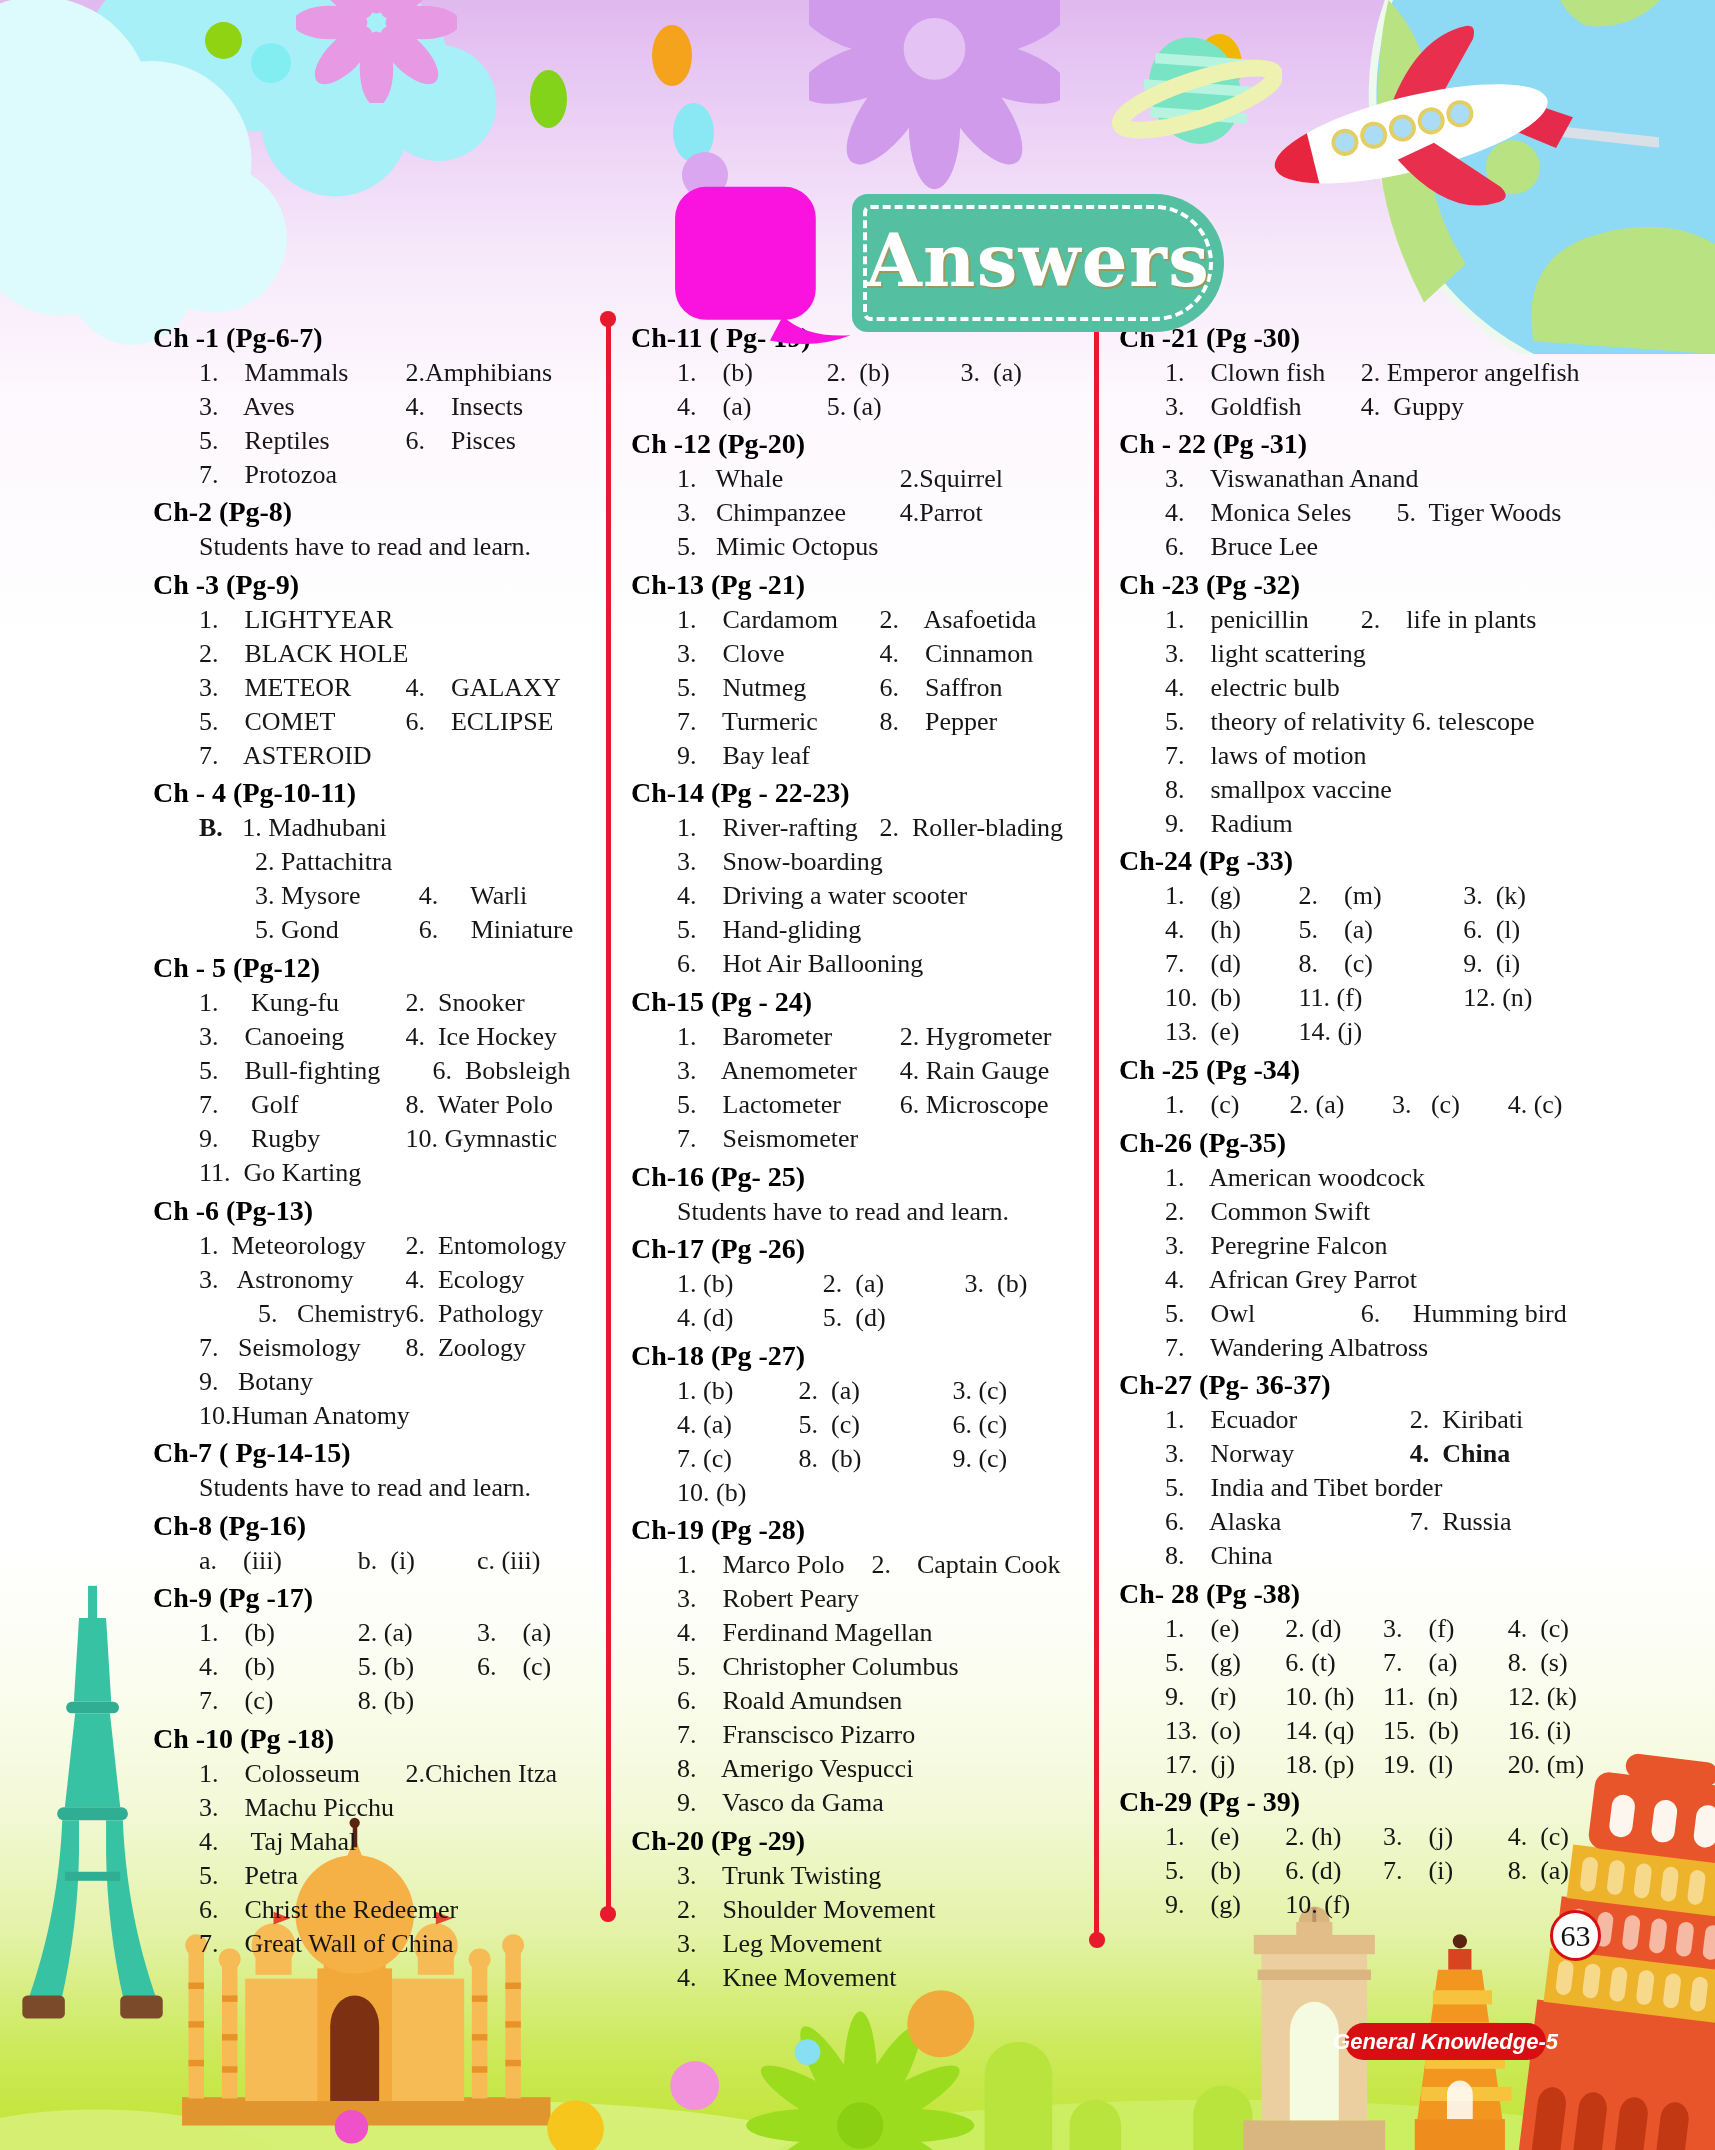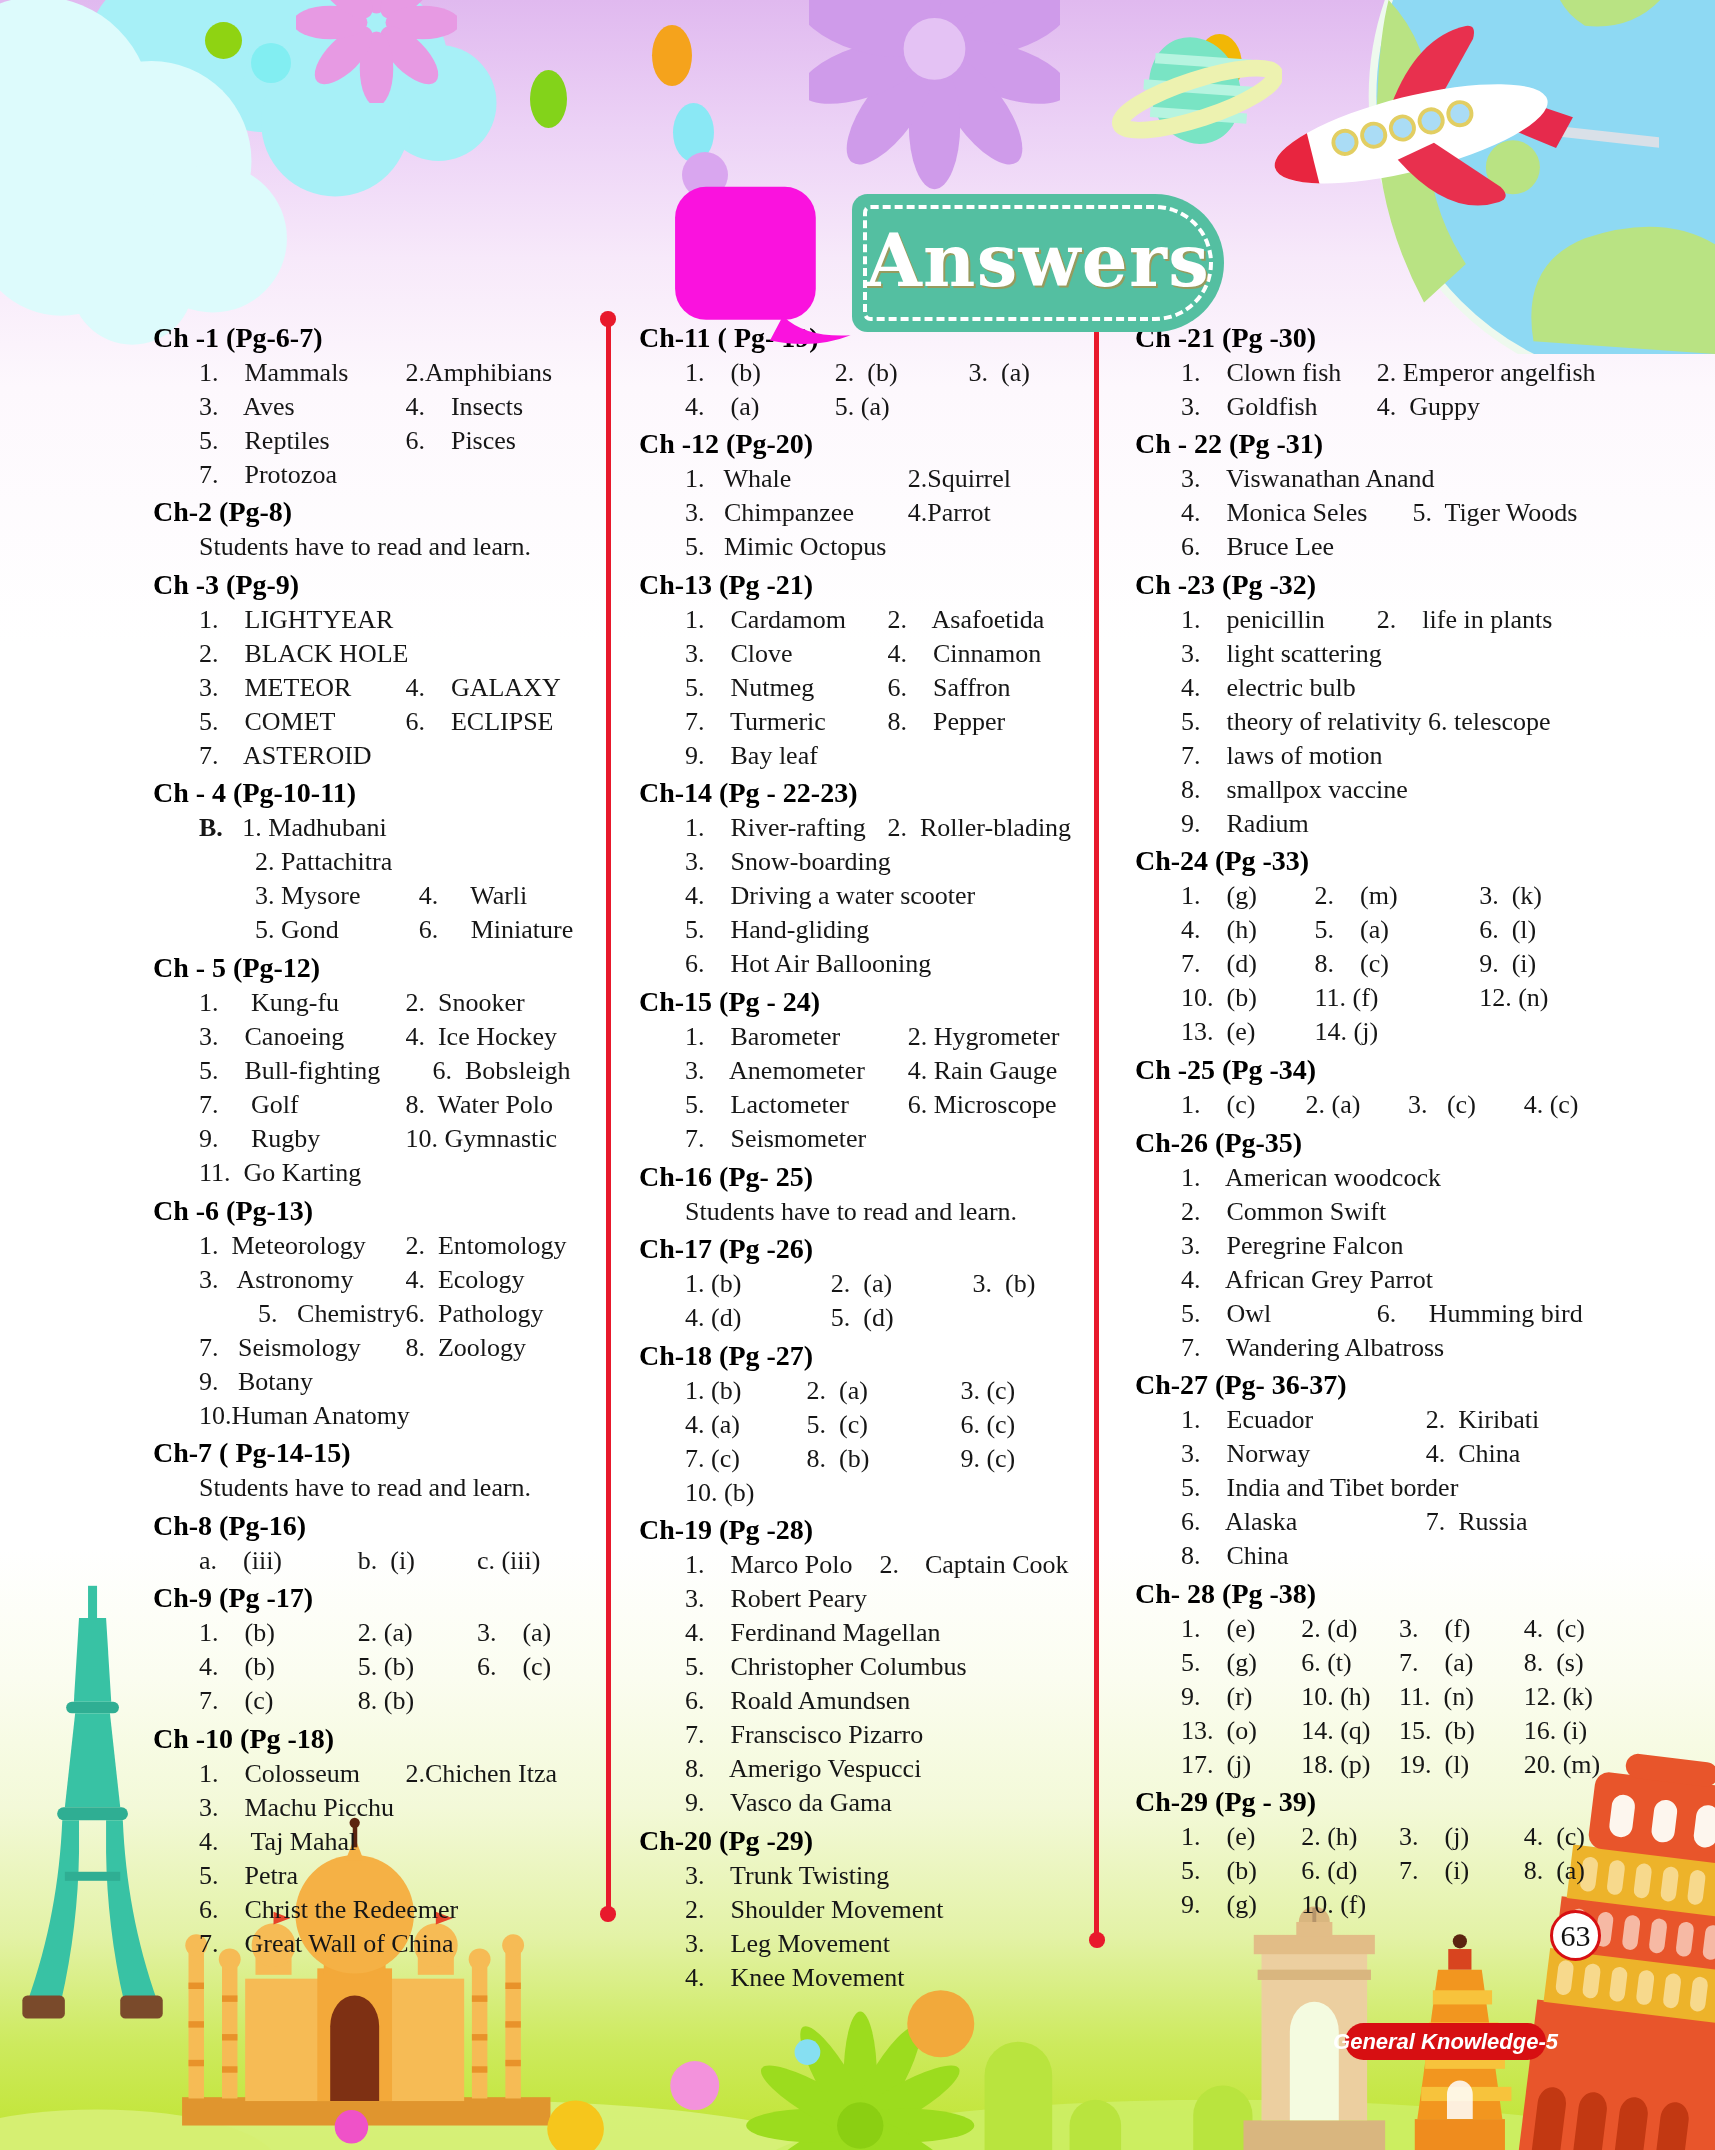--- a/index.html
+++ b/index.html
@@ -12,21 +12,21 @@
   #banner{left:657px;top:175px;width:593px;height:174px;z-index:6;}
   #bubble-svg{position:absolute;left:0;top:3.9px;}
   #teal-box{position:absolute;left:195px;top:19.3px;width:372px;height:138px;
     background:var(--banner_teal);border-radius:15.5px 69px 69px 15.5px;}
   #teal-box::before{content:"";position:absolute;inset:11px;border:4.5px dashed #fff;
     border-radius:7.7px 58px 58px 7.7px;}
   #banner-title{position:relative;width:100%;text-align:center;line-height:134px;
     font-family:"DejaVu Serif",serif;font-weight:700;font-size:72px;color:#fff;
     letter-spacing:1.3px;text-shadow:1.9px 1.9px 0 rgba(205,125,40,.55);}
   
-  #columns{left:0;top:317px;width:1552px;display:flex;align-items:flex-start;z-index:5;gap:8px;}
+  #columns{left:0;top:317px;width:1552px;display:flex;align-items:flex-start;z-index:5;}
   .col{flex:none;}
   #col1{margin-left:153px;width:443px;}
   #col2{margin-left:35px;width:451px;}
   #col3{margin-left:37px;width:491px;}
   .ch-title{margin:2.6px 0 0 0;font-size:28px;line-height:36px;font-weight:700;color:#000;}
   .line{display:flex;font-size:26px;line-height:34px;}
   .ind1{padding-left:46px;}
   .ind2{padding-left:102px;}
   .item{white-space:pre-wrap;flex-shrink:0;}
   .item b{font-weight:700;}
@@ -610,21 +610,21 @@
           </div>
         </section>
         <section class="chapter">
           <h3 class="ch-title">Ch-27 (Pg- 36-37)</h3>
           <div class="line ind1">
             <span class="item" style="width: 55%;">1.    Ecuador</span>
             <span class="item" style="width: 45%;">2.  Kiribati</span>
           </div>
           <div class="line ind1">
             <span class="item" style="width: 55%;">3.    Norway</span>
-            <span class="item" style="width: 45%;">4.  China</span>
+            <span class="item" style="width: 45%; font-weight: bold;">4.  China</span>
           </div>
           <div class="line ind1">
             <span class="item" style="flex: 1 1 auto;">5.    India and Tibet border</span>
           </div>
           <div class="line ind1">
             <span class="item" style="width: 55%;">6.    Alaska</span>
             <span class="item" style="width: 45%;">7.  Russia</span>
           </div>
           <div class="line ind1">
             <span class="item" style="flex: 1 1 auto;">8.    China</span>

